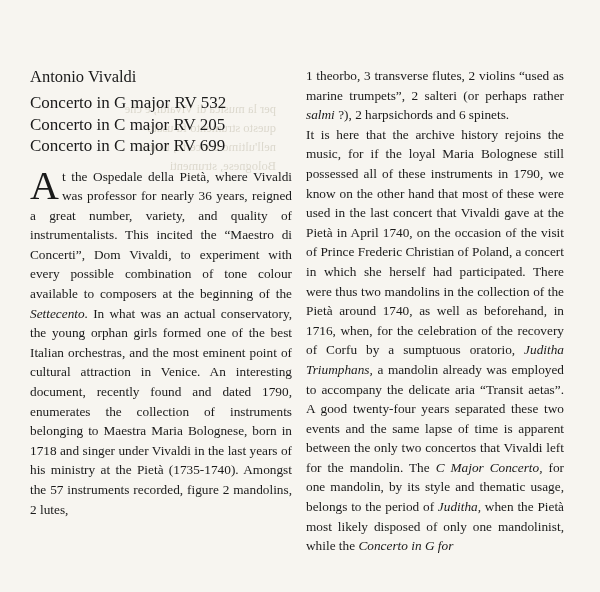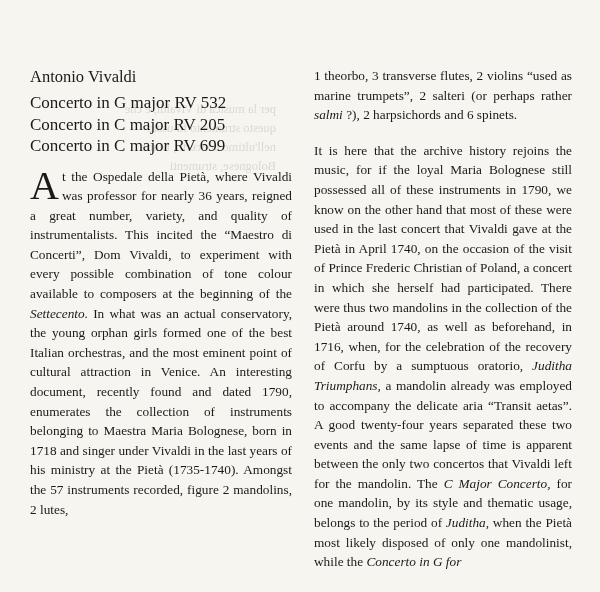--- a/index.html
+++ b/index.html
@@ -38,21 +38,21 @@
     top: 0;
     width: 600px;
     height: 592px;
   }
   .cols {
     position: absolute;
     left: 30px;
     top: 66px;
     width: 545px;
     display: flex;
-    gap: 22px;
+    gap: 14px;
   }
   .col {
     width: 262px;
   }
   .col-left { width: 262px; }
   .col-right { width: 258px; }
 
   .composer {
     font-size: 16.5px;
     line-height: 21px;
@@ -67,21 +67,21 @@
     white-space: nowrap;
   }
 
   p.body {
     font-size: 13.3px;
     line-height: 19.6px;
     text-align: justify;
     margin: 0;
     hyphens: auto;
   }
-  p.body + p.body { margin-top: 16px; }
+  p.body + p.body { margin-top: 0; }
 
   .dropcap-para {
     position: relative;
     margin-top: 26px;
   }
   .dropcap {
     float: left;
     font-size: 40px;
     line-height: 33px;
     padding: 2px 3px 0 0;

